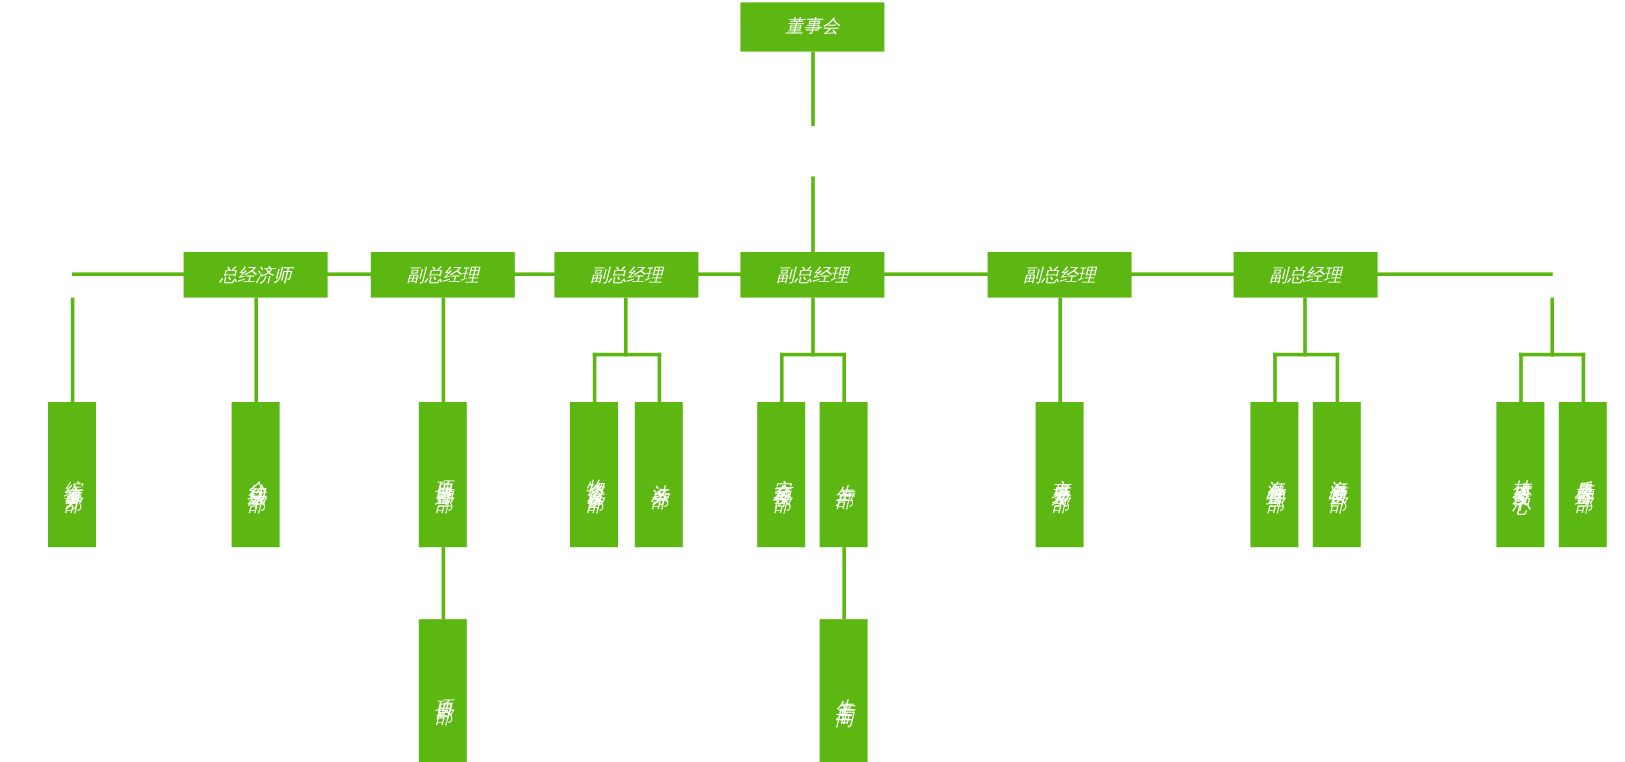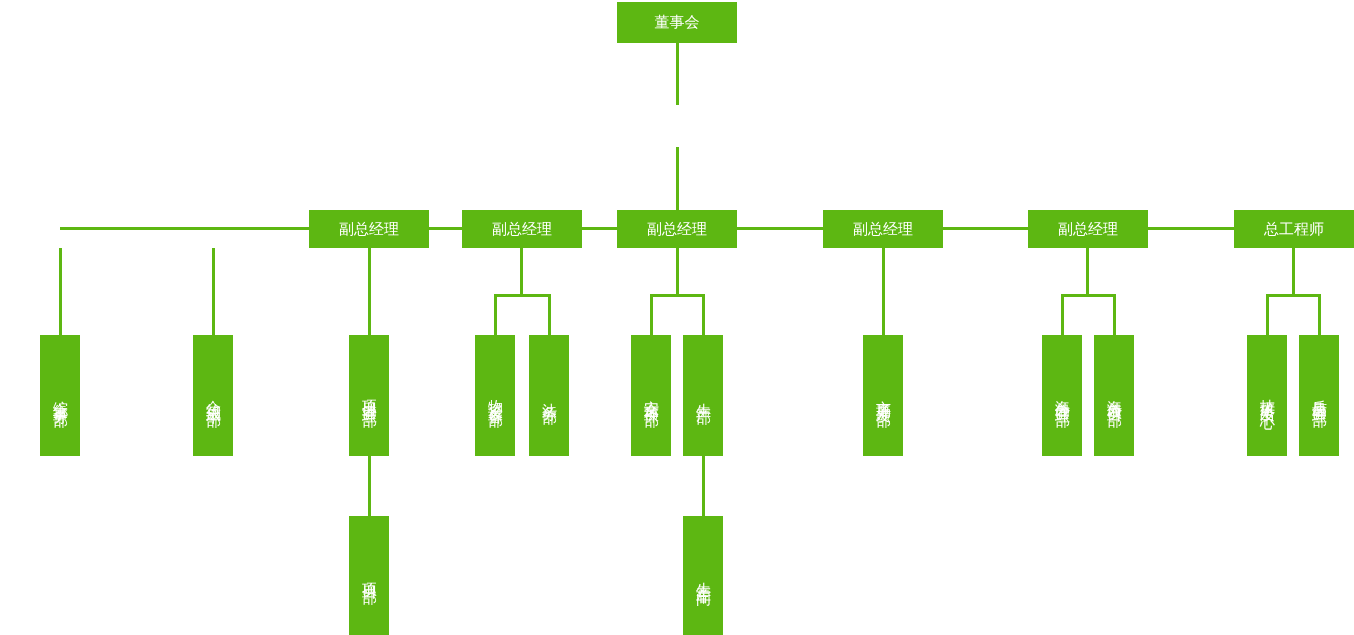--- a/index.html
+++ b/index.html
@@ -9,20 +9,21 @@
     --bg:#FFFFFF;
   }
   html,body{margin:0;padding:0;background:var(--bg);}
   body{font-family:"DejaVu Sans","Liberation Sans",sans-serif;}
   .stage{
     position:relative;
     width:1354px;
     height:635px;
     background:var(--bg);
     overflow:hidden;
+    font-style:italic;
   }
   .line{
     position:absolute;
     background:var(--line);
     z-index:1;
   }
   .node{
     position:absolute;
     background:var(--node-fill);
     color:var(--node-text);
@@ -76,37 +77,37 @@
   <div class="line" style="left:1318px;top:294px;width:3px;height:41px"></div>
 
   <div class="line" style="left:368px;top:456px;width:3px;height:60px"></div>
   <div class="line" style="left:702px;top:456px;width:3px;height:60px"></div>
 
   <div class="node h" style="left:617px;top:2px;width:120px;height:41px">
     <span>董事会</span>
   </div>
 
 
+  <div class="node h" style="left:153px;top:210px;width:120px;height:38px">
+    <span>总经济师</span>
+  </div>
   <div class="node h" style="left:309px;top:210px;width:120px;height:38px">
     <span>副总经理</span>
   </div>
   <div class="node h" style="left:462px;top:210px;width:120px;height:38px">
     <span>副总经理</span>
   </div>
   <div class="node h" style="left:617px;top:210px;width:120px;height:38px">
     <span>副总经理</span>
   </div>
   <div class="node h" style="left:823px;top:210px;width:120px;height:38px">
     <span>副总经理</span>
   </div>
   <div class="node h" style="left:1028px;top:210px;width:120px;height:38px">
     <span>副总经理</span>
-  </div>
-  <div class="node h" style="left:1234px;top:210px;width:120px;height:38px">
-    <span>总工程师</span>
   </div>
 
   <div class="node v" style="left:40px;top:335px;width:40px;height:121px">
     <span>综合事务部</span>
   </div>
   <div class="node v" style="left:193px;top:335px;width:40px;height:121px">
     <span>合约成本部</span>
   </div>
   <div class="node v" style="left:349px;top:335px;width:40px;height:121px">
     <span>项目管理部</span>

